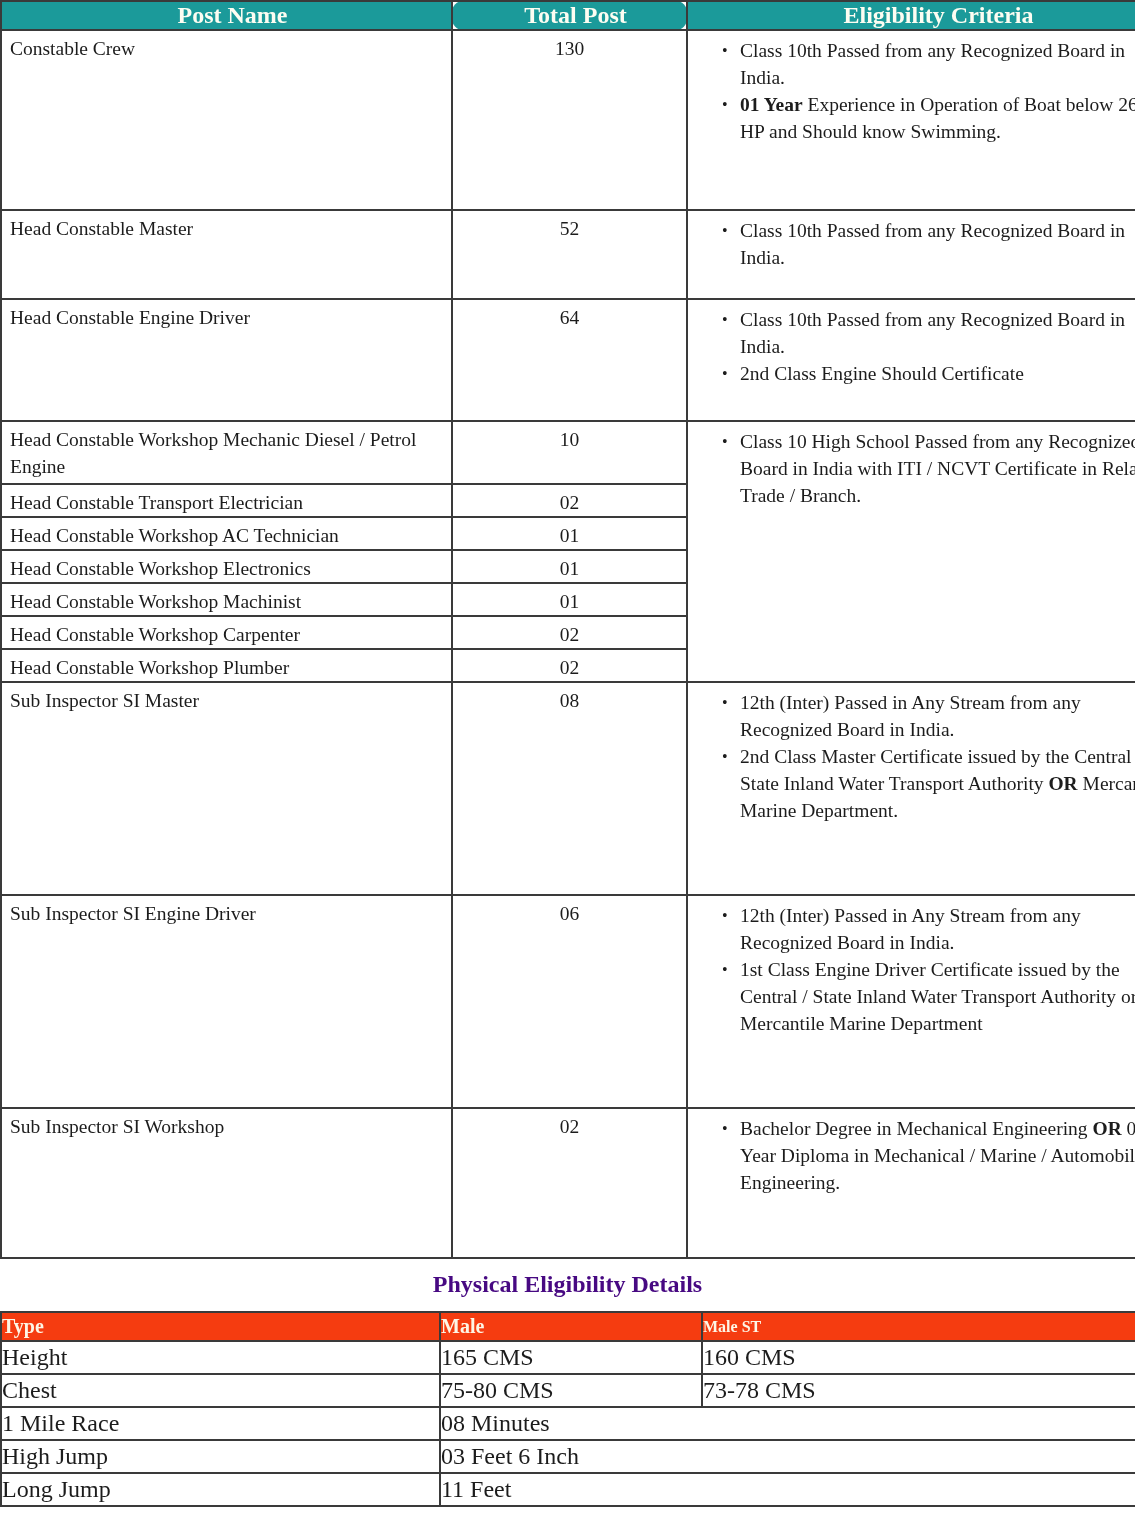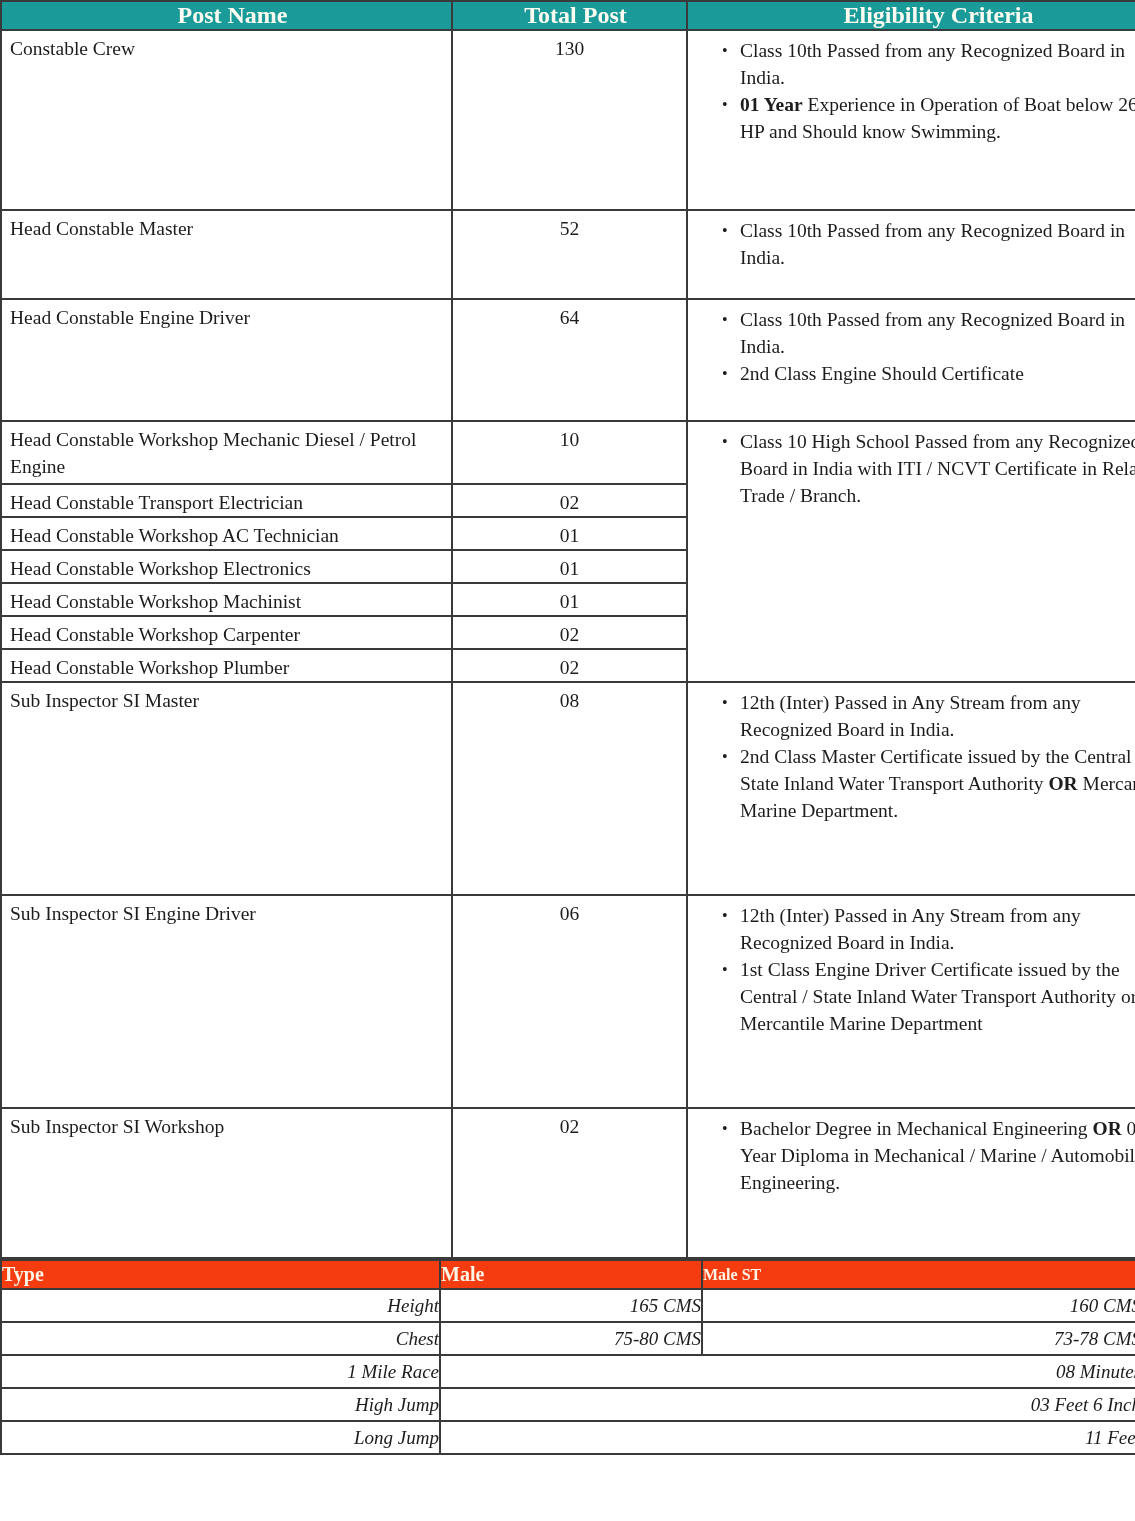--- a/index.html
+++ b/index.html
@@ -29,21 +29,21 @@
     height: 26px;
     background: #1b9a9a;
     color: #fdfdf2;
     font-weight: bold;
     font-size: 24px;
     text-align: center;
     vertical-align: middle;
     padding-left: 12px;
   }
   .rec-table .col-post  { width: 437px; }
-  .rec-table .col-total { width: 221px; }
+  .rec-table .col-total { width: 221px; border-radius: 11px; }
   .rec-table .col-elig  { width: 477px; }
 
   .rec-table td {
     vertical-align: top;
     font-size: 19.5px;
     line-height: 27px;
   }
   .rec-table td.post-cell {
     text-align: left;
     padding: 4px 8px 0 8px;
@@ -85,24 +85,23 @@
     font-size: 20px;
     text-align: left;
     vertical-align: middle;
   }
   .phys-table thead th:nth-child(3) { font-size: 16px; }
   .phys-table .col-type    { width: 437px; }
   .phys-table .col-male    { width: 260px; }
   .phys-table .col-male-st { width: 438px; }
   .phys-table td {
     height: 31px;
-    font-size: 19px;
-    text-align: right;
+    font-size: 24px;
+    text-align: left;
     vertical-align: middle;
-    font-style: italic;
   }
 </style>
 </head>
 <body>
 
 <div class="page">
 
   <table class="rec-table">
     <thead>
       <tr>
@@ -218,20 +217,21 @@
           <td class="elig-cell">
             <div class="bullet">
               <span class="dot">•</span>
               <span class="btext"><span>Bachelor Degree in Mechanical Engineering </span><b>OR</b><span> 03 Year Diploma in Mechanical / Marine / Automobile Engineering.</span></span>
             </div>
           </td>
         </tr>
       </tbody>
   </table>
 
+  <div class="phys-heading">Physical Eligibility Details</div>
 
   <table class="phys-table">
     <thead>
       <tr>
         <th class="col-type">Type</th>
         <th class="col-male">Male</th>
         <th class="col-male-st">Male ST</th>
       </tr>
     </thead>
     <tbody id="phys-body">

